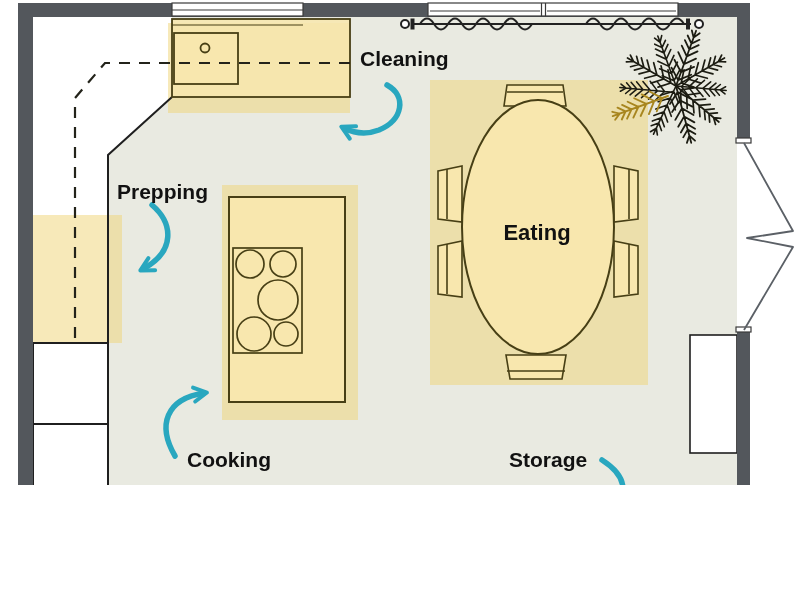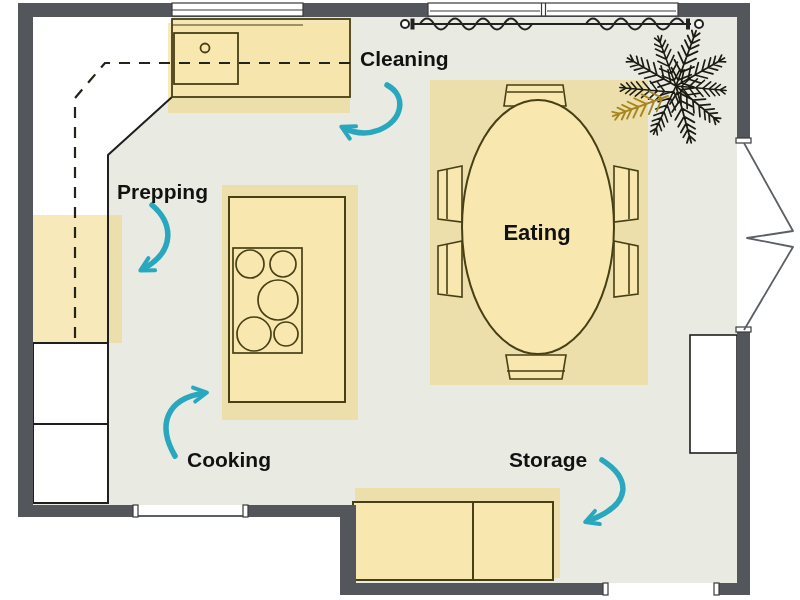--- a/index.html
+++ b/index.html
@@ -1,16 +1,16 @@
 <!DOCTYPE html>
 <html style="--wall: #53575c; --floor: #e9eae1; --zone: #f0d478; --furn: #f8e7ae; --outline: #473f15; --arrow: #29a7bf; --ink: #111111; --plant: #1c1c12; --plant_accent: #a8861f;"><head>
 <meta charset="utf-8">
 <style>
   html,body{margin:0;padding:0;background:#fff;}
-  .stage{position:relative;width:800px;height:600px;background:#fff;overflow:hidden;
+  .stage{position:relative;width:800px;height:485px;background:#fff;overflow:hidden;
          font-family:"Liberation Sans",sans-serif;}
   svg{display:block;}
   
   .wall{fill:var(--wall,#53575c);}
   .floor{fill:var(--floor,#e9eae1);}
   .zone{fill:var(--zone,#f0d478);fill-opacity:.52;}
   .furn{fill:var(--furn,#f8e7ae);stroke:var(--outline,#473f15);}
   .furn-line{fill:none;stroke:var(--outline,#473f15);}
   .white-furn{fill:#ffffff;stroke:#1f1f1f;}
   .boundary{fill:none;stroke:#1f1f1f;}

